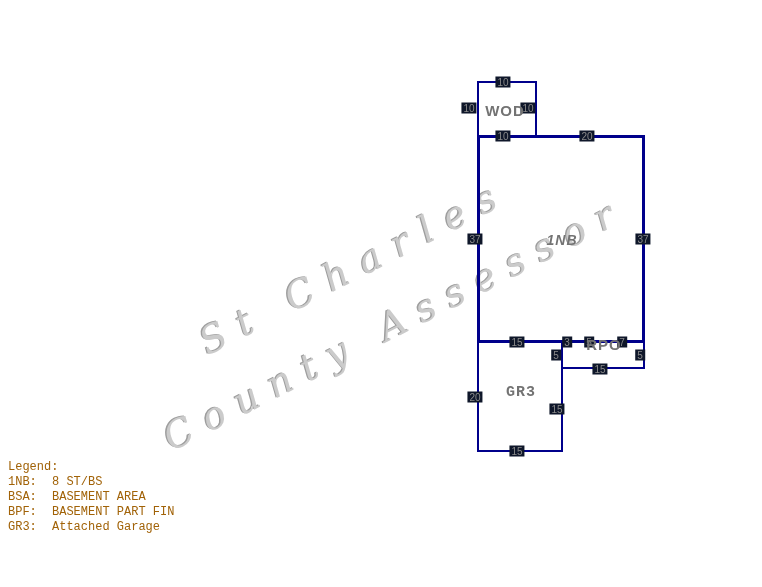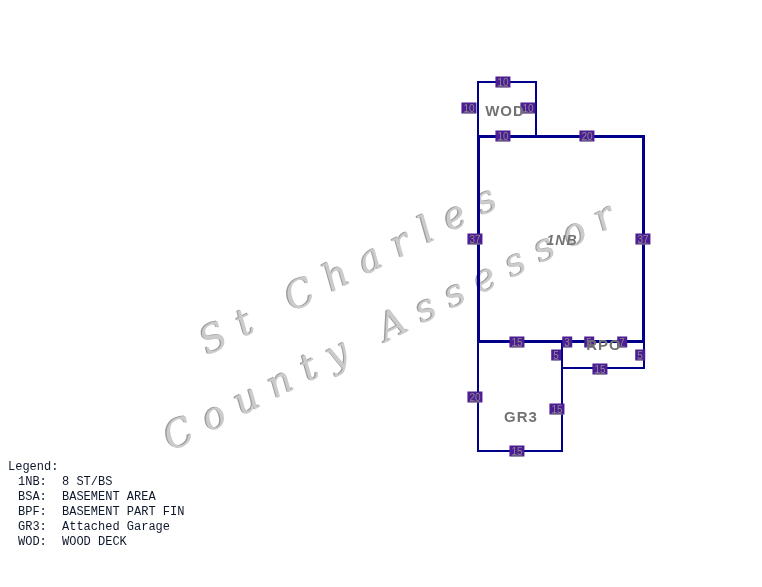--- a/index.html
+++ b/index.html
@@ -20,36 +20,36 @@
   
   .box{position:absolute;z-index:2;border:2px solid #00008B;background:transparent;box-sizing:border-box;}
   #box-wod {left:477px;top:81px;width:60px;height:56px;border-bottom:none;}
   #box-main{left:477px;top:135px;width:168px;height:208px;border-width:3px;}
   #box-gr3 {left:477px;top:343px;width:86px;height:109px;border-top:none;}
   #box-rpo {left:561px;top:343px;width:84px;height:26px;border-top:none;}
   
   .dim{
     position:absolute;z-index:3;transform:translate(-50%,-50%);
     font-size:10px;line-height:11px;color:#8a8a8a;
-    background:#4c1d95;padding:0 2px;white-space:nowrap;text-decoration:underline;
+    background:#0f172a;padding:0 2px;white-space:nowrap;
   }
   
   .area-label{
     position:absolute;z-index:3;transform:translate(-50%,-50%);
     font-size:15px;font-weight:bold;color:#737373;letter-spacing:1px;
     white-space:nowrap;
   }
   
   .legend{
     position:absolute;left:8px;top:460px;z-index:4;
     font-family:"Liberation Mono",monospace;font-size:12px;
-    line-height:15px;color:#0f172a;white-space:nowrap;
+    line-height:15px;color:#a16207;white-space:nowrap;
   }
   .legend .lrow{height:15px;}
-  .legend .lkey{display:inline-block;width:44px;margin-left:10px;}
+  .legend .lkey{display:inline-block;width:44px;}
 </style>
 </head>
 <body>
 
 <div class="canvas">
 
   <div class="wm" id="wm1">St Charles</div>
   <div class="wm" id="wm2">County Assessor</div>
 
   <div class="box" id="box-wod"></div>
@@ -70,35 +70,32 @@
   <span class="dim" style="left:622px;top:342px;">7</span>
   <span class="dim" style="left:556px;top:355px;">5</span>
   <span class="dim" style="left:640px;top:355px;">5</span>
   <span class="dim" style="left:600px;top:369px;">15</span>
   <span class="dim" style="left:475px;top:397px;">20</span>
   <span class="dim" style="left:557px;top:409px;">15</span>
   <span class="dim" style="left:517px;top:451px;">15</span>
 
   <span class="area-label" style="left:505px;top:110px;">WOD</span>
   <span class="area-label" style="left:562px;top:240px;font-size:14px;font-style:italic;">1NB</span>
-  <span class="area-label" style="left:521px;top:416px;">GR3</span>
+  <span class="area-label" style="left:521px;top:392px;font-family:Liberation Mono, monospace;">GR3</span>
   <span class="area-label" style="left:604px;top:344px;">RPO</span>
 
   <div class="legend">
     <div class="lrow">Legend:</div>
     <div class="lrow">
       <span class="lkey">1NB:</span><span class="lval">8 ST/BS</span>
     </div>
     <div class="lrow">
       <span class="lkey">BSA:</span><span class="lval">BASEMENT AREA</span>
     </div>
     <div class="lrow">
       <span class="lkey">BPF:</span><span class="lval">BASEMENT PART FIN</span>
     </div>
     <div class="lrow">
       <span class="lkey">GR3:</span><span class="lval">Attached Garage</span>
     </div>
-    <div class="lrow">
-      <span class="lkey">WOD:</span><span class="lval">WOOD DECK</span>
-    </div>
   </div>
 
 </div>
 
 </body></html>

